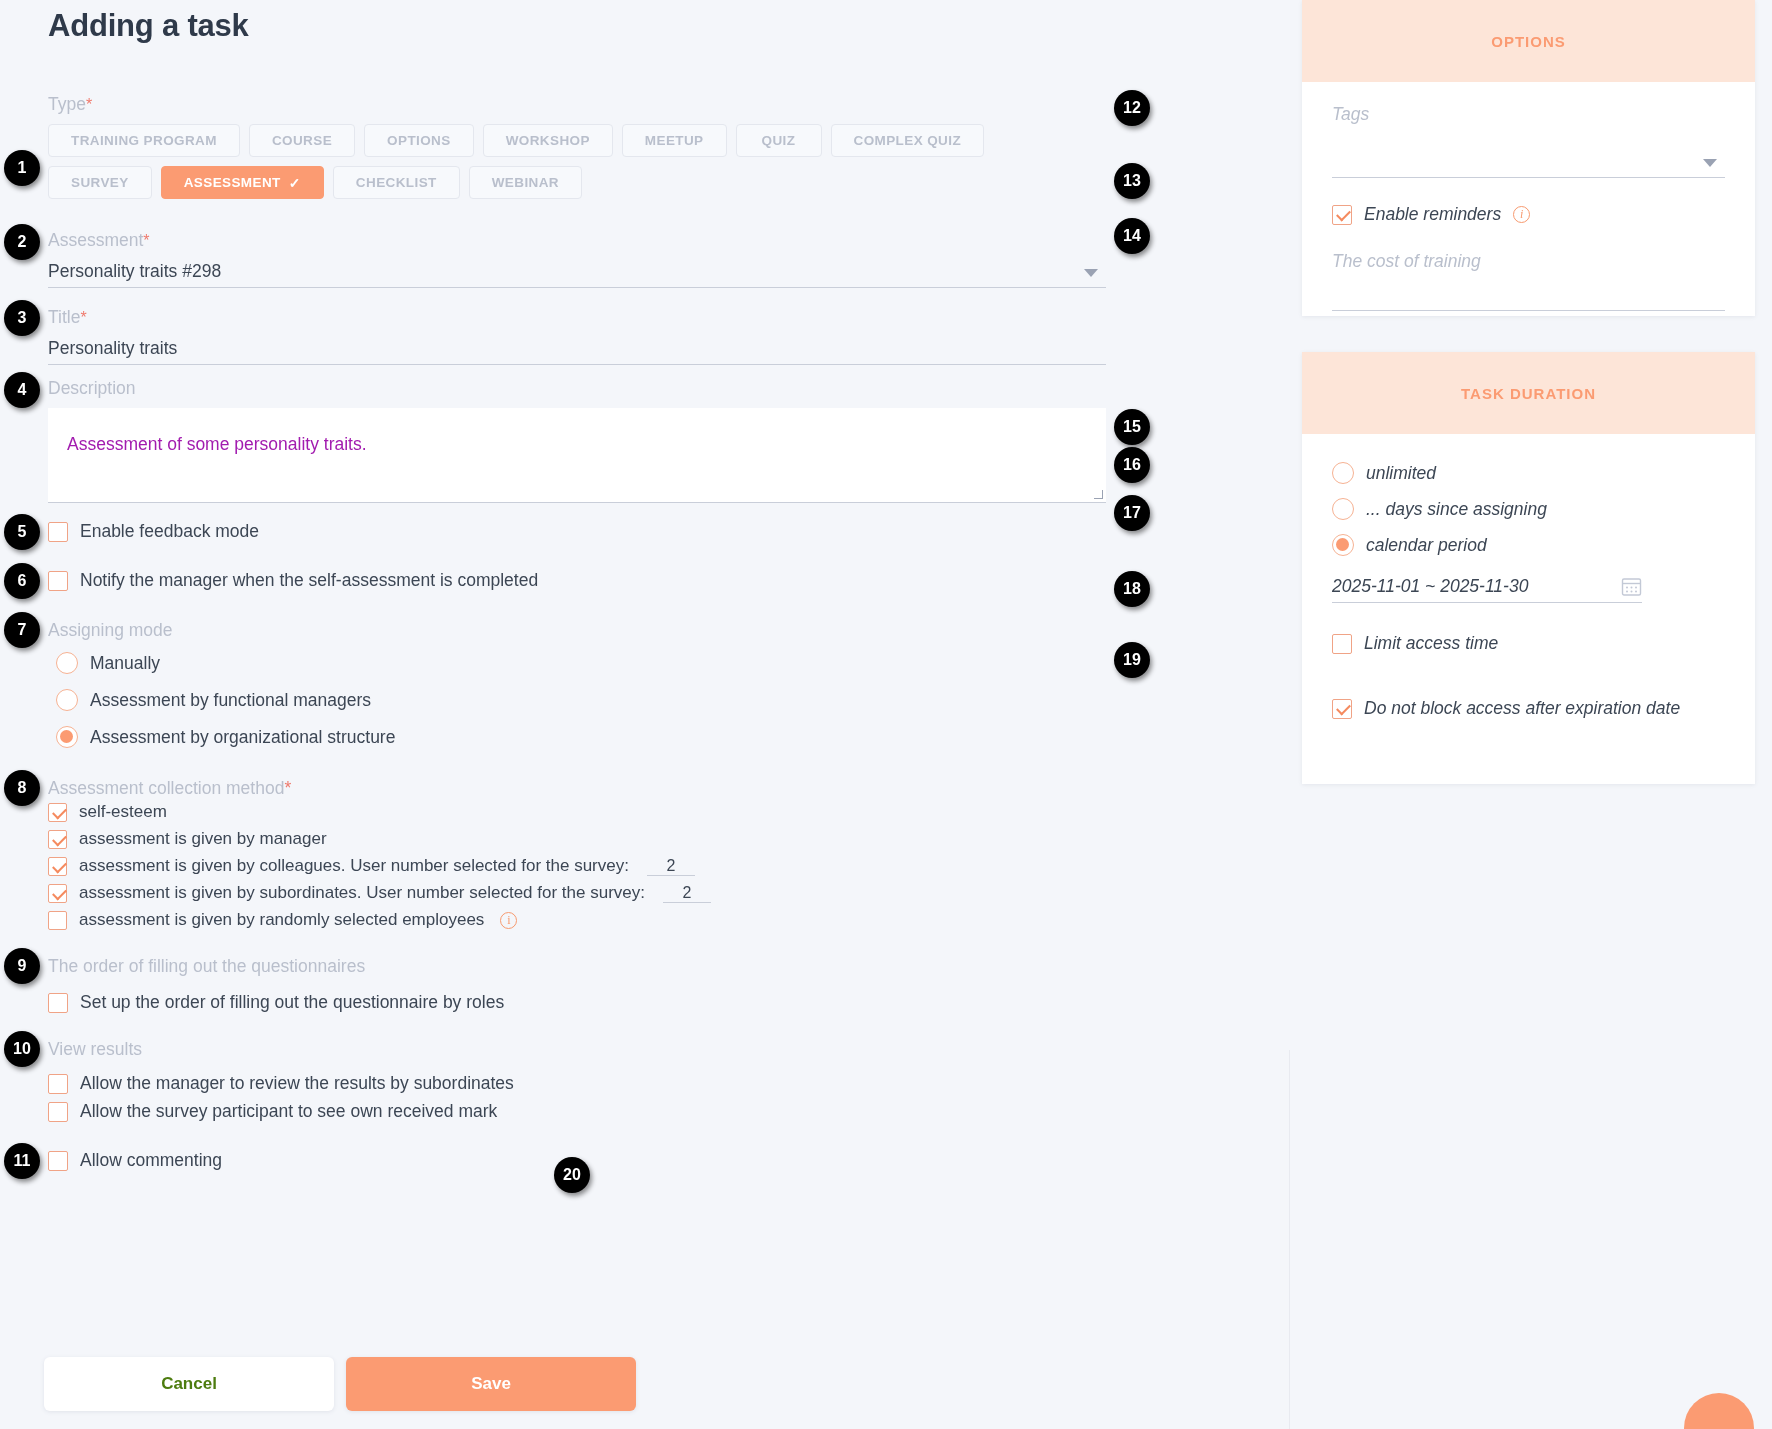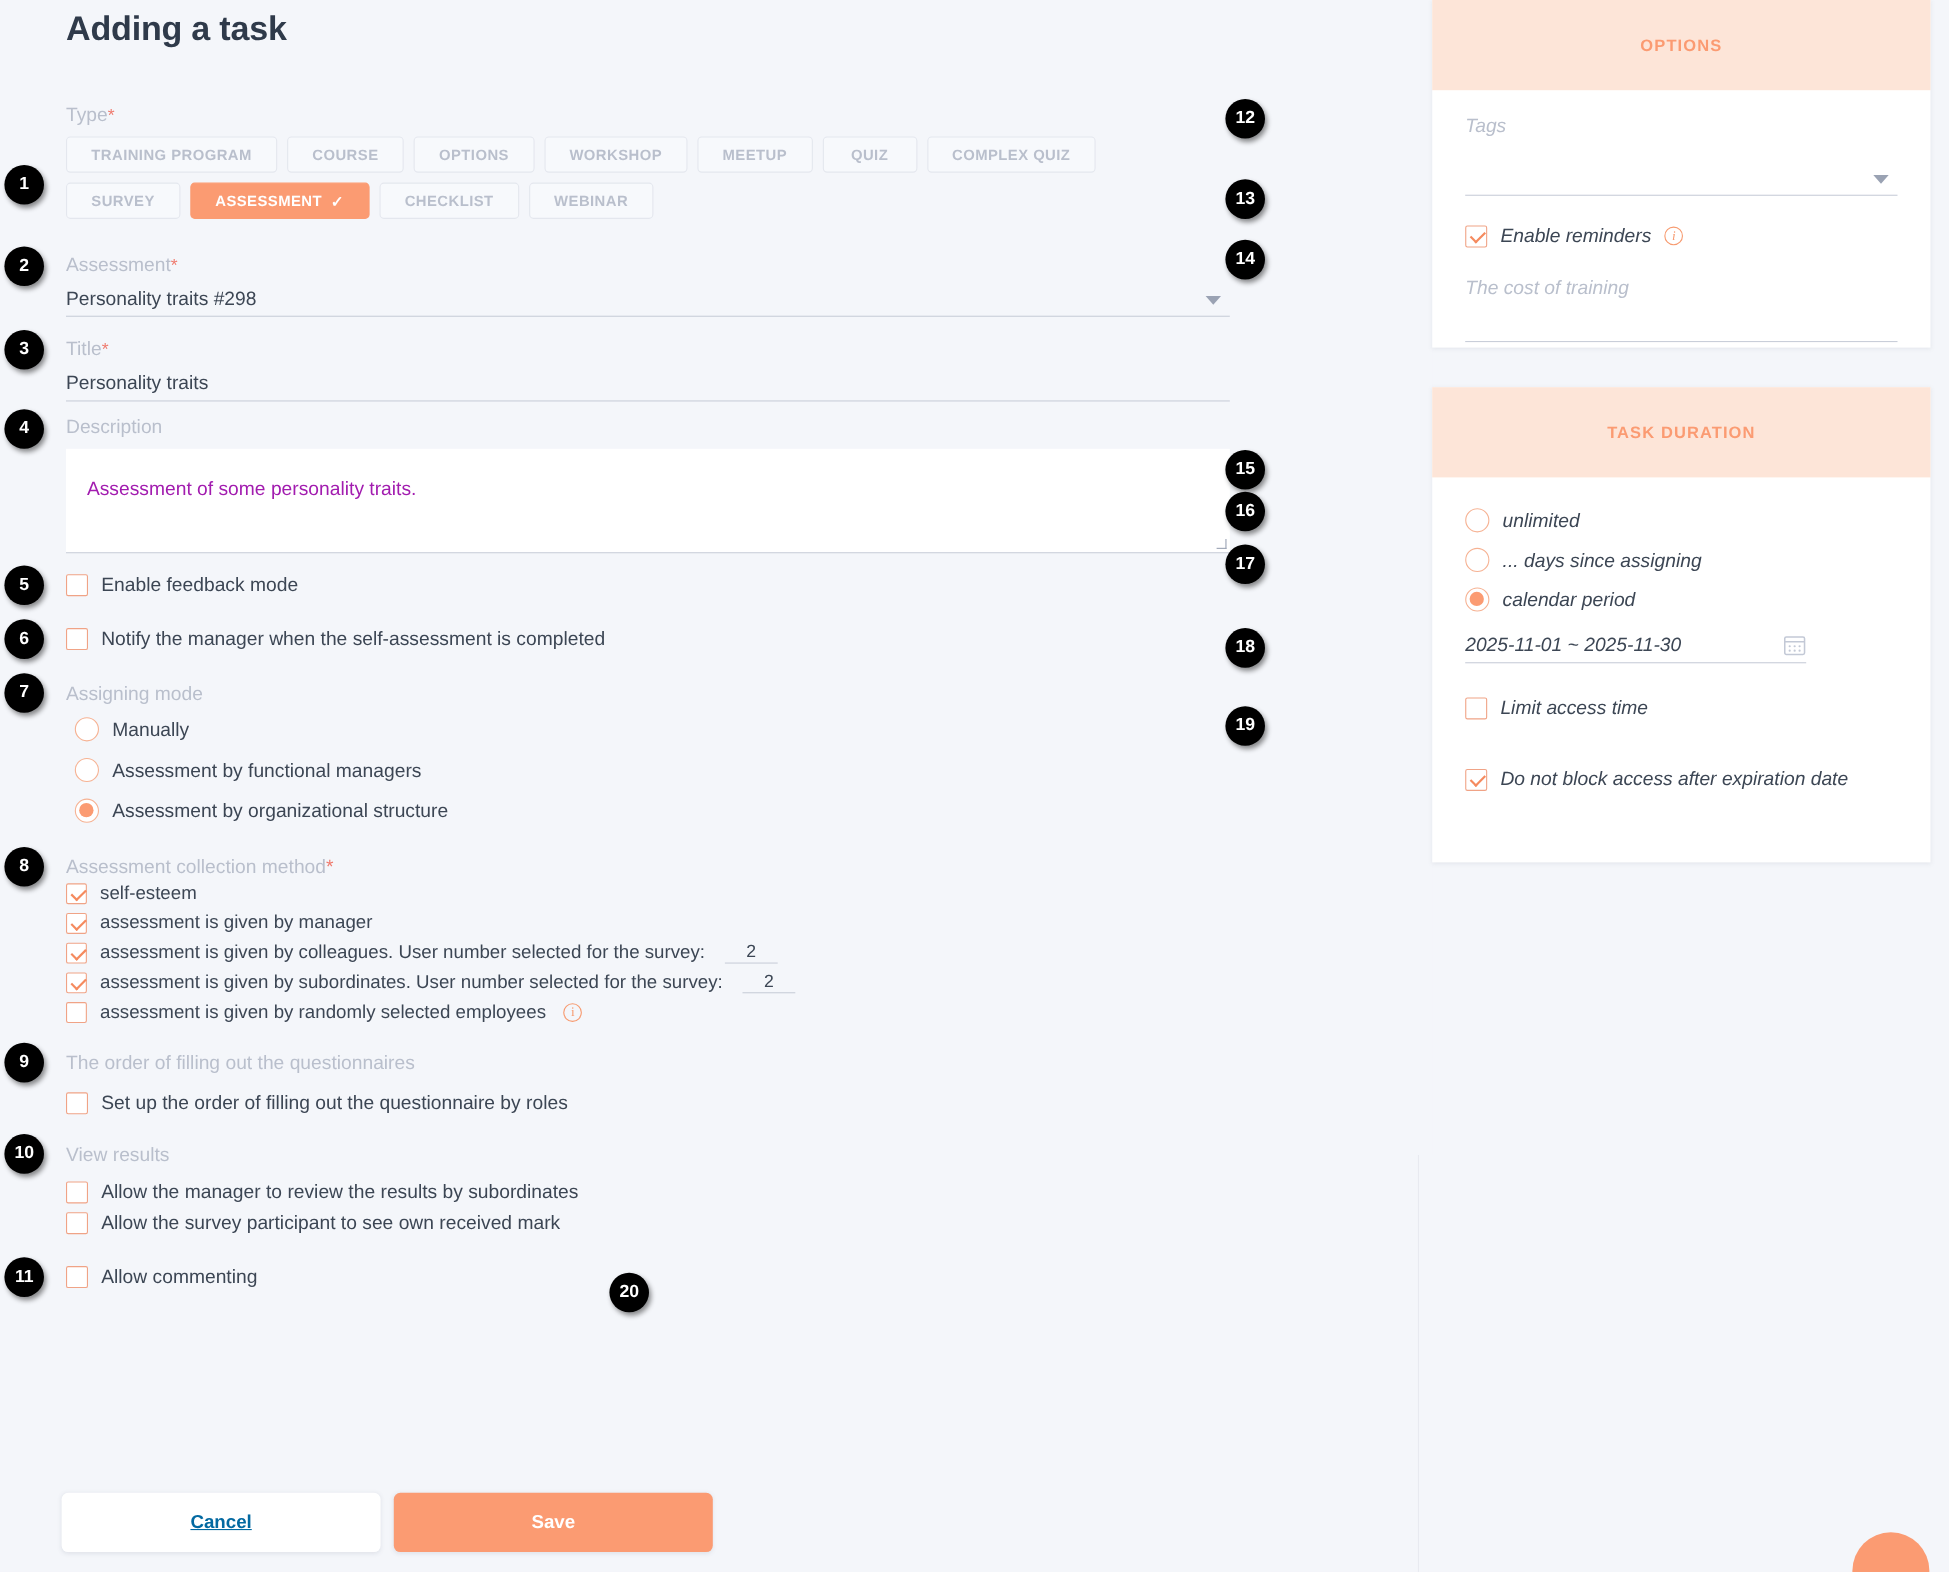--- a/index.html
+++ b/index.html
@@ -8,21 +8,21 @@
     width: 1772px; height: 1429px;
     background: #f4f6fa;
     font-family: "Liberation Sans", sans-serif;
     overflow: hidden;
   }
   body { position: relative; }
 
   
   #form-panel {
     position: absolute;
-    left: 12px; top: 0;
+    left: 0; top: 0;
     width: 1290px; height: 1050px;
     background: #f4f6fa;
   }
   #page-title {
     position: absolute; left: 48px; top: 8px;
     font-size: 31px; font-weight: bold; color: #2f3a4a;
     letter-spacing: -0.2px;
   }
 
   .field-label {
@@ -137,21 +137,21 @@
   #footer-bar {
     position: absolute; left: 44px; top: 1357px;
     display: flex; gap: 12px;
   }
   .btn {
     width: 290px; height: 54px; border-radius: 6px;
     display: flex; align-items: center; justify-content: center;
     font-size: 17px; font-weight: bold; cursor: pointer;
     box-shadow: 0 1px 4px rgba(90,100,120,.12);
   }
-  #cancel-button { background: #ffffff; color: #0369a1; text-decoration: underline; }
+  #cancel-button { background: #ffffff; color: #4d7c0f; }
   #save-button { background: #fb9b72; color: #ffffff; }
 
   
   .panel {
     position: absolute; left: 1302px; width: 453px;
     background: #ffffff;
     box-shadow: 0 1px 4px rgba(90,100,120,.10);
   }
   .panel-head {
     background: #fde5d8; height: 82px;

